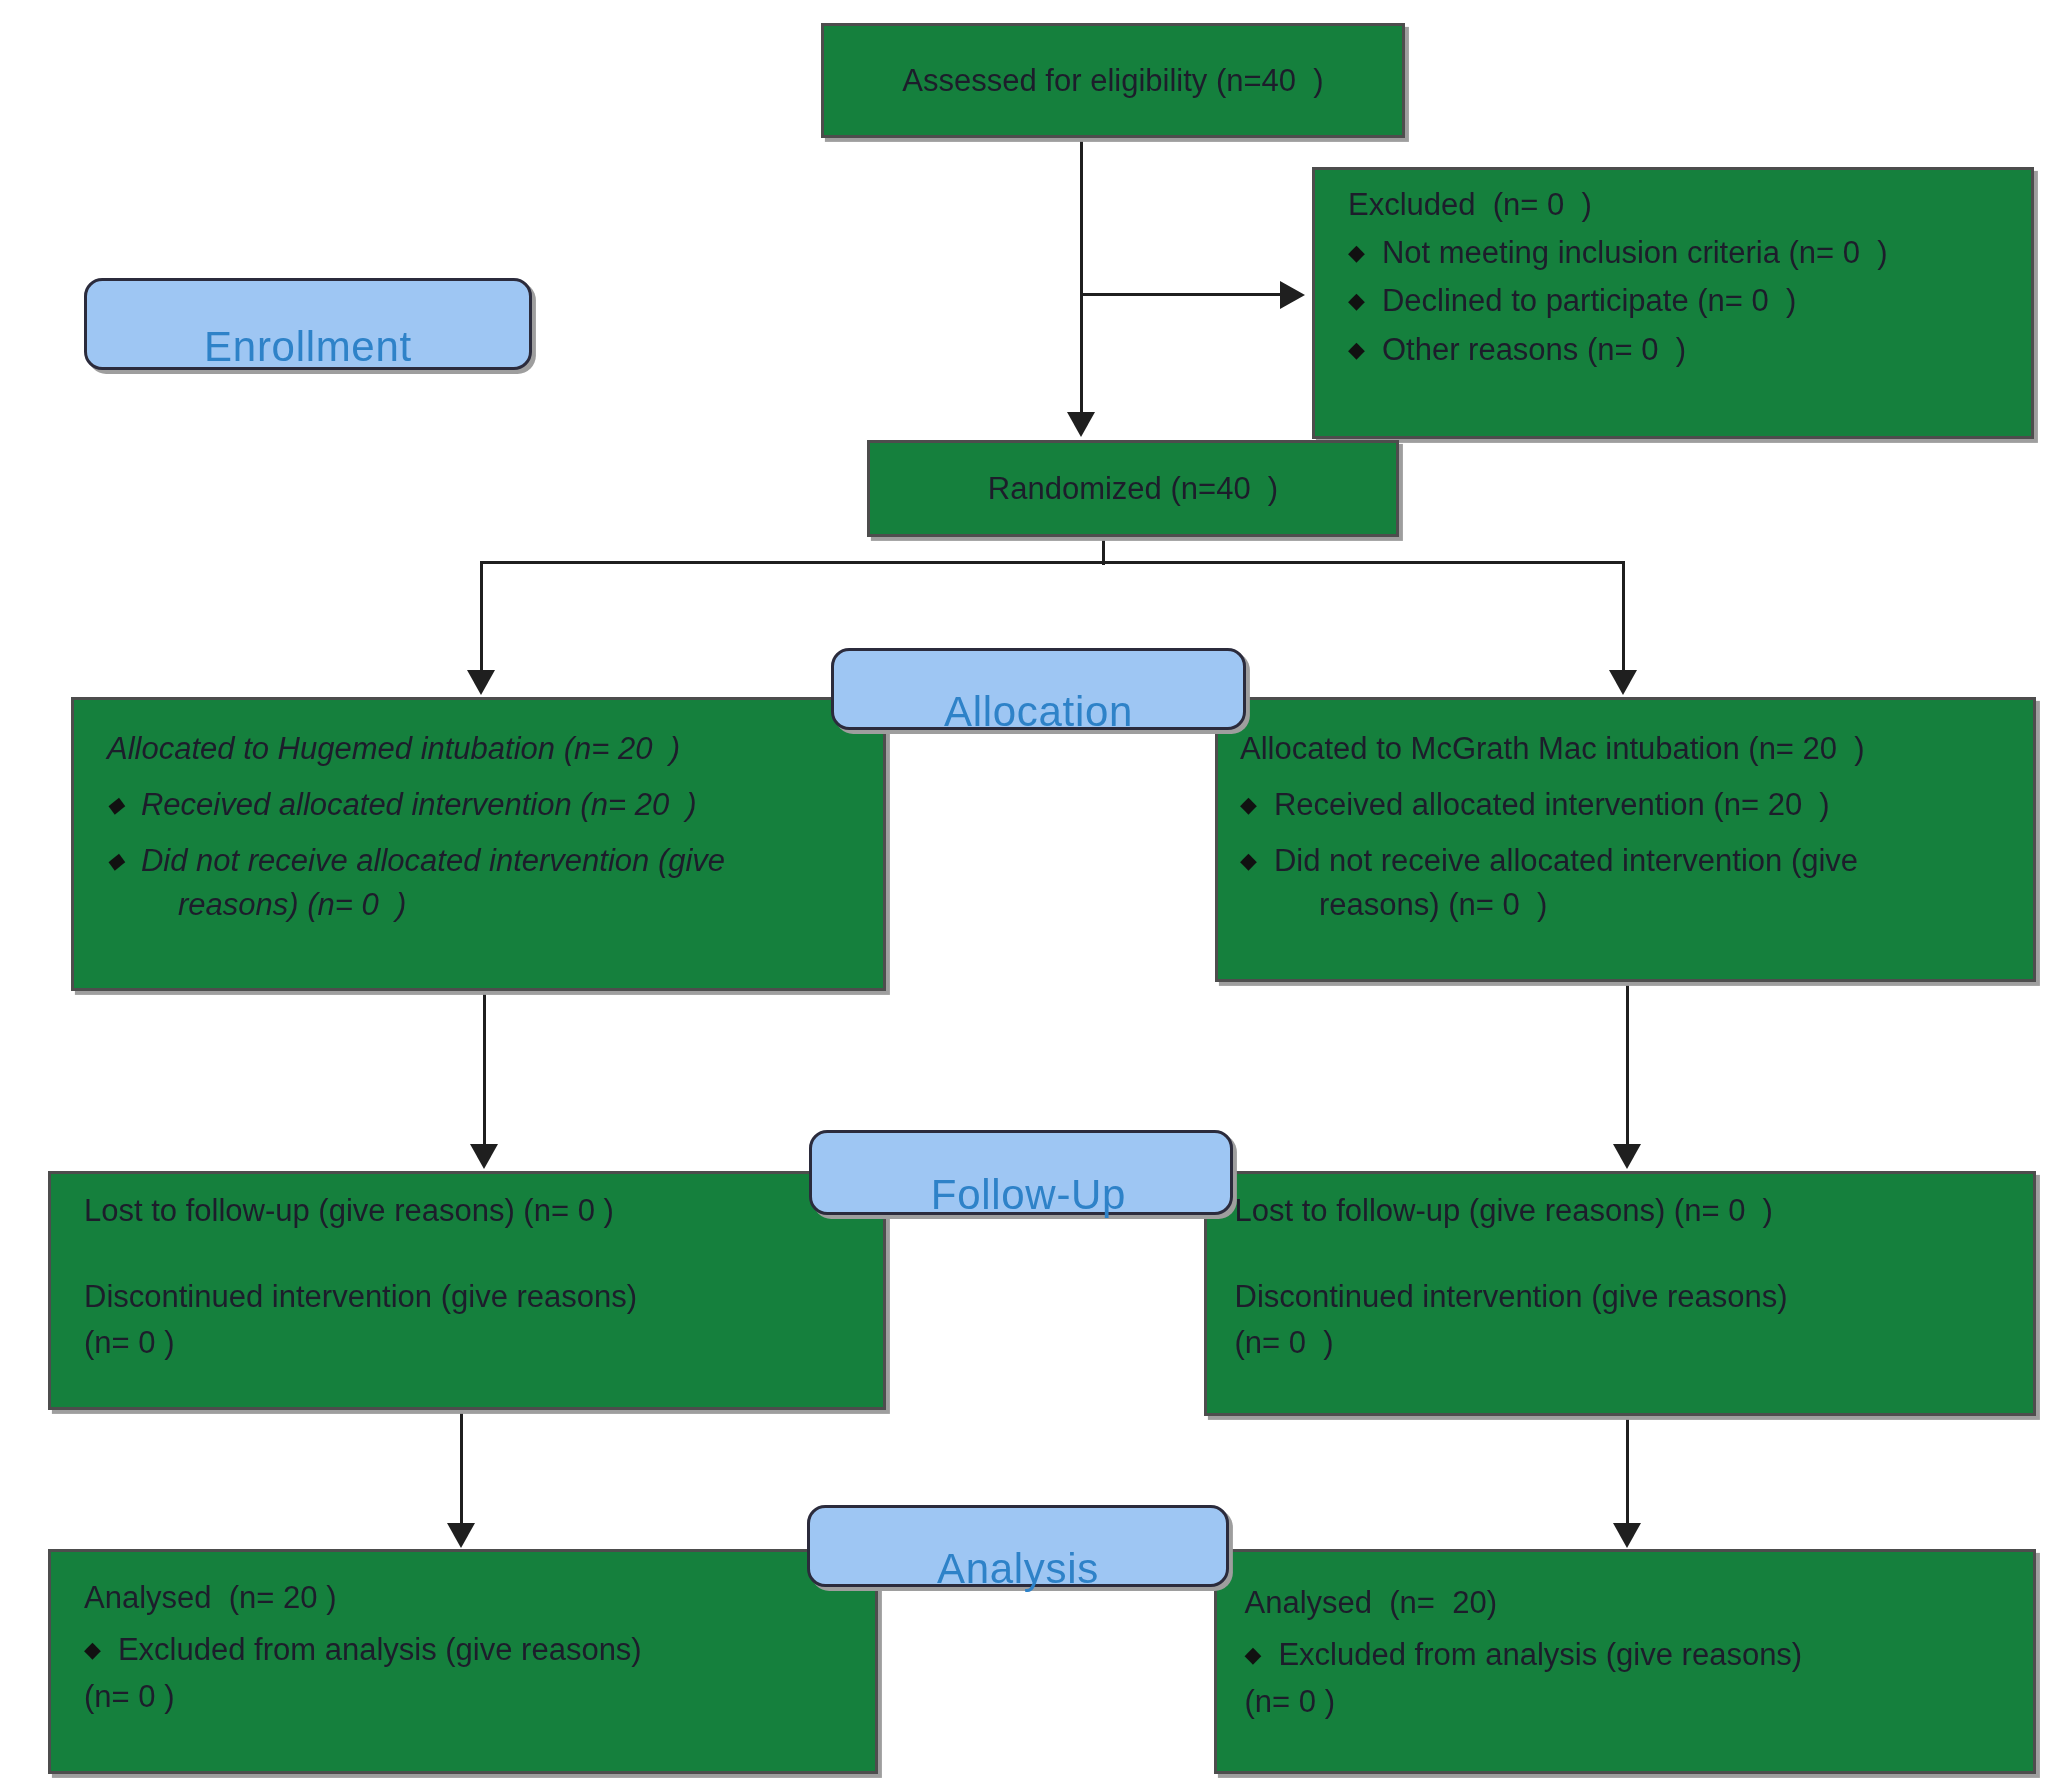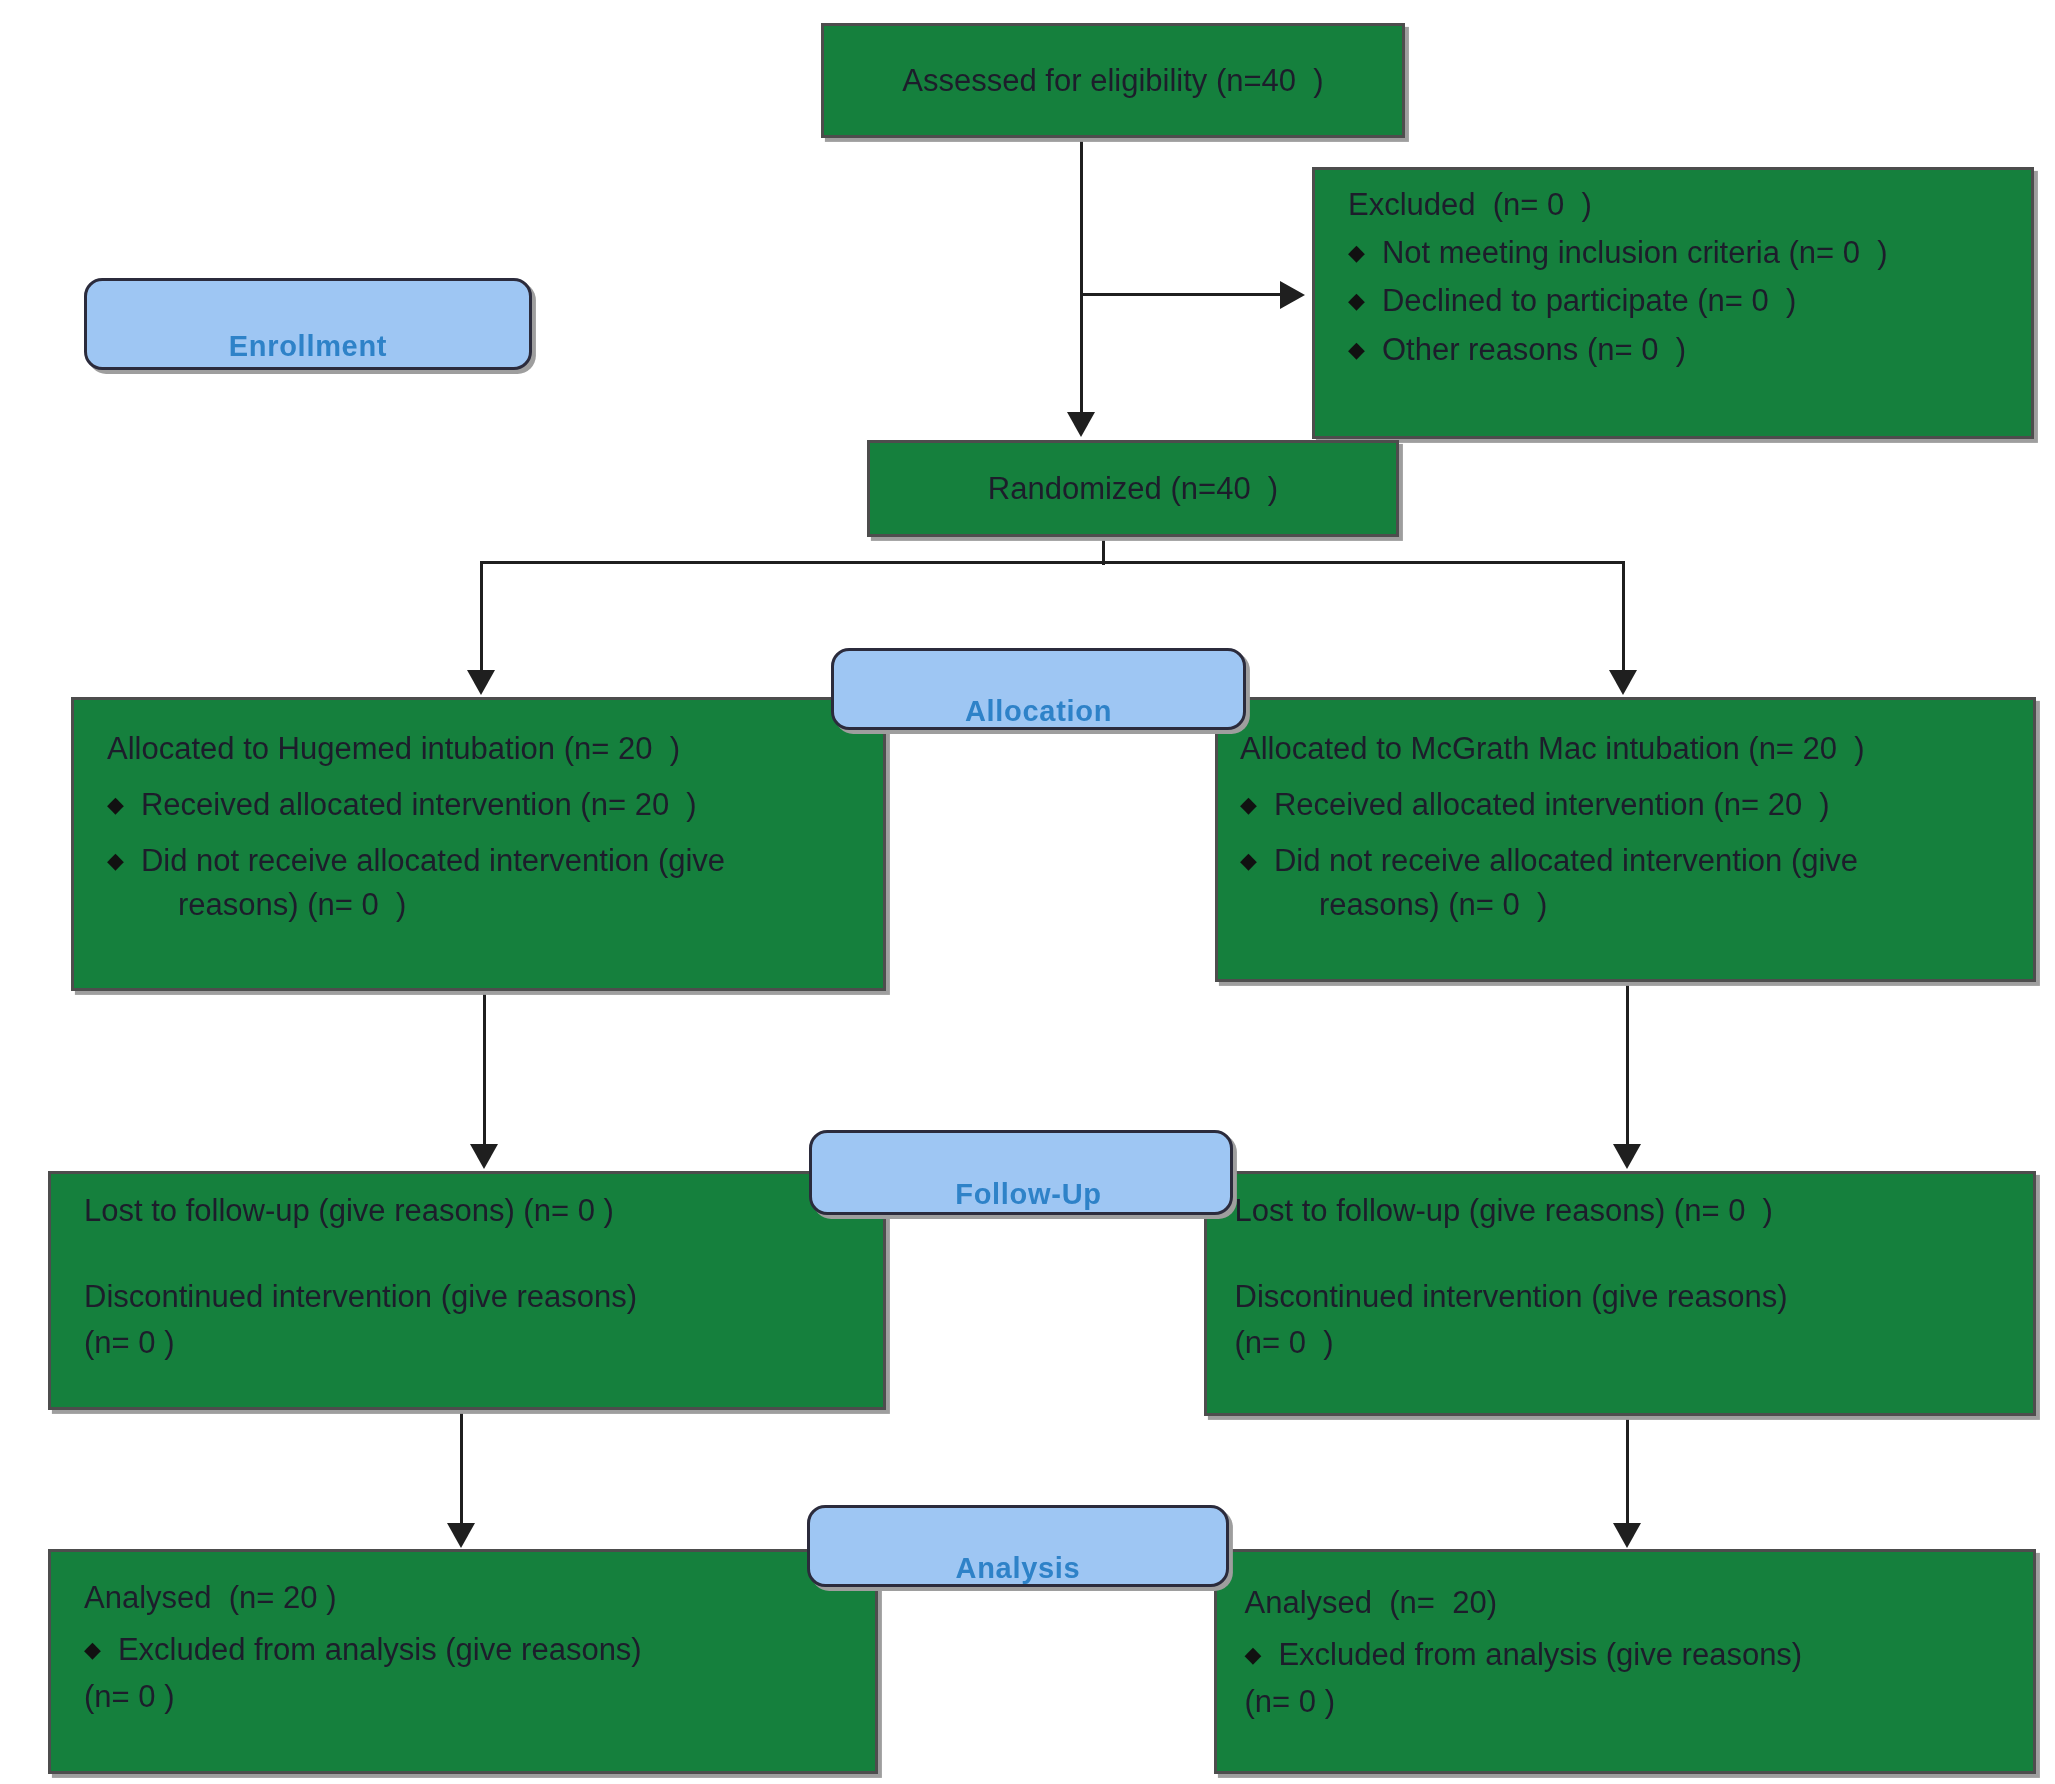--- a/index.html
+++ b/index.html
@@ -20,21 +20,21 @@
     position:absolute;background:#15803d;border:3.9px solid var(--box-border);
     box-shadow:3.9px 3.9px 0 0 var(--shadow-color);box-sizing:border-box;z-index:2;
   }
   .centered{display:flex;align-items:center;justify-content:center;text-align:center;}
   .t{white-space:pre-wrap;font-size:31px;line-height:39px;}
   .pill{
     position:absolute;background:var(--stage-fill);border:3.9px solid var(--stage-border);
     border-radius:18.3px;box-shadow:3.9px 3.9px 0 0 var(--shadow-color);box-sizing:border-box;
     display:flex;align-items:center;justify-content:center;z-index:5;
   }
-  .pill .t{font-size:29px;font-weight:bold;color:var(--stage-text);letter-spacing:0.7px;margin-top:44px;}
+  .pill .t{font-size:42px;font-weight:normal;color:var(--stage-text);letter-spacing:0.7px;margin-top:44px;}
   .bullet-row{display:flex;align-items:flex-start;}
   .diamond{
     font-size:22px;line-height:39px;margin-right:17px;color:#111;flex:0 0 auto;
   }
   .vline{position:absolute;width:3.3px;background:var(--line-color);z-index:1;}
   .hline{position:absolute;height:3.3px;background:var(--line-color);z-index:1;}
   .ah-down{
     position:absolute;width:0;height:0;z-index:3;
     border-left:14.4px solid transparent;border-right:14.4px solid transparent;
     border-top:25px solid var(--line-color);
@@ -99,21 +99,21 @@
   </div>
 
   <div class="pill" style="left:84px;top:278px;width:448px;height:92px;">
     <div class="t">Enrollment</div>
   </div>
 
   <div class="flowbox centered" style="left:867px;top:440px;width:532px;height:97px;">
     <div class="t">Randomized (n=40  )</div>
   </div>
 
-  <div class="flowbox pad" style="left:71px;top:697px;width:815px;height:294px;padding-top:29px;">
+  <div class="flowbox pad" style="left:71px;top:697px;width:815px;height:294px;padding-top:29px;font-style:italic;">
     <div class="t" style="margin-bottom:17px;">Allocated to Hugemed intubation (n= 20  )</div>
     <div class="bullet-row">
       <span class="diamond">◆</span>
       <span class="t">Received allocated intervention (n= 20  )</span>
     </div>
     <div class="bullet-row" style="margin-top:17px;">
       <span class="diamond">◆</span>
       <span class="t">Did not receive allocated intervention (give</span>
     </div>
     <div class="t" style="margin-left:71px;margin-top:5.2px;">reasons) (n= 0  )</div>

